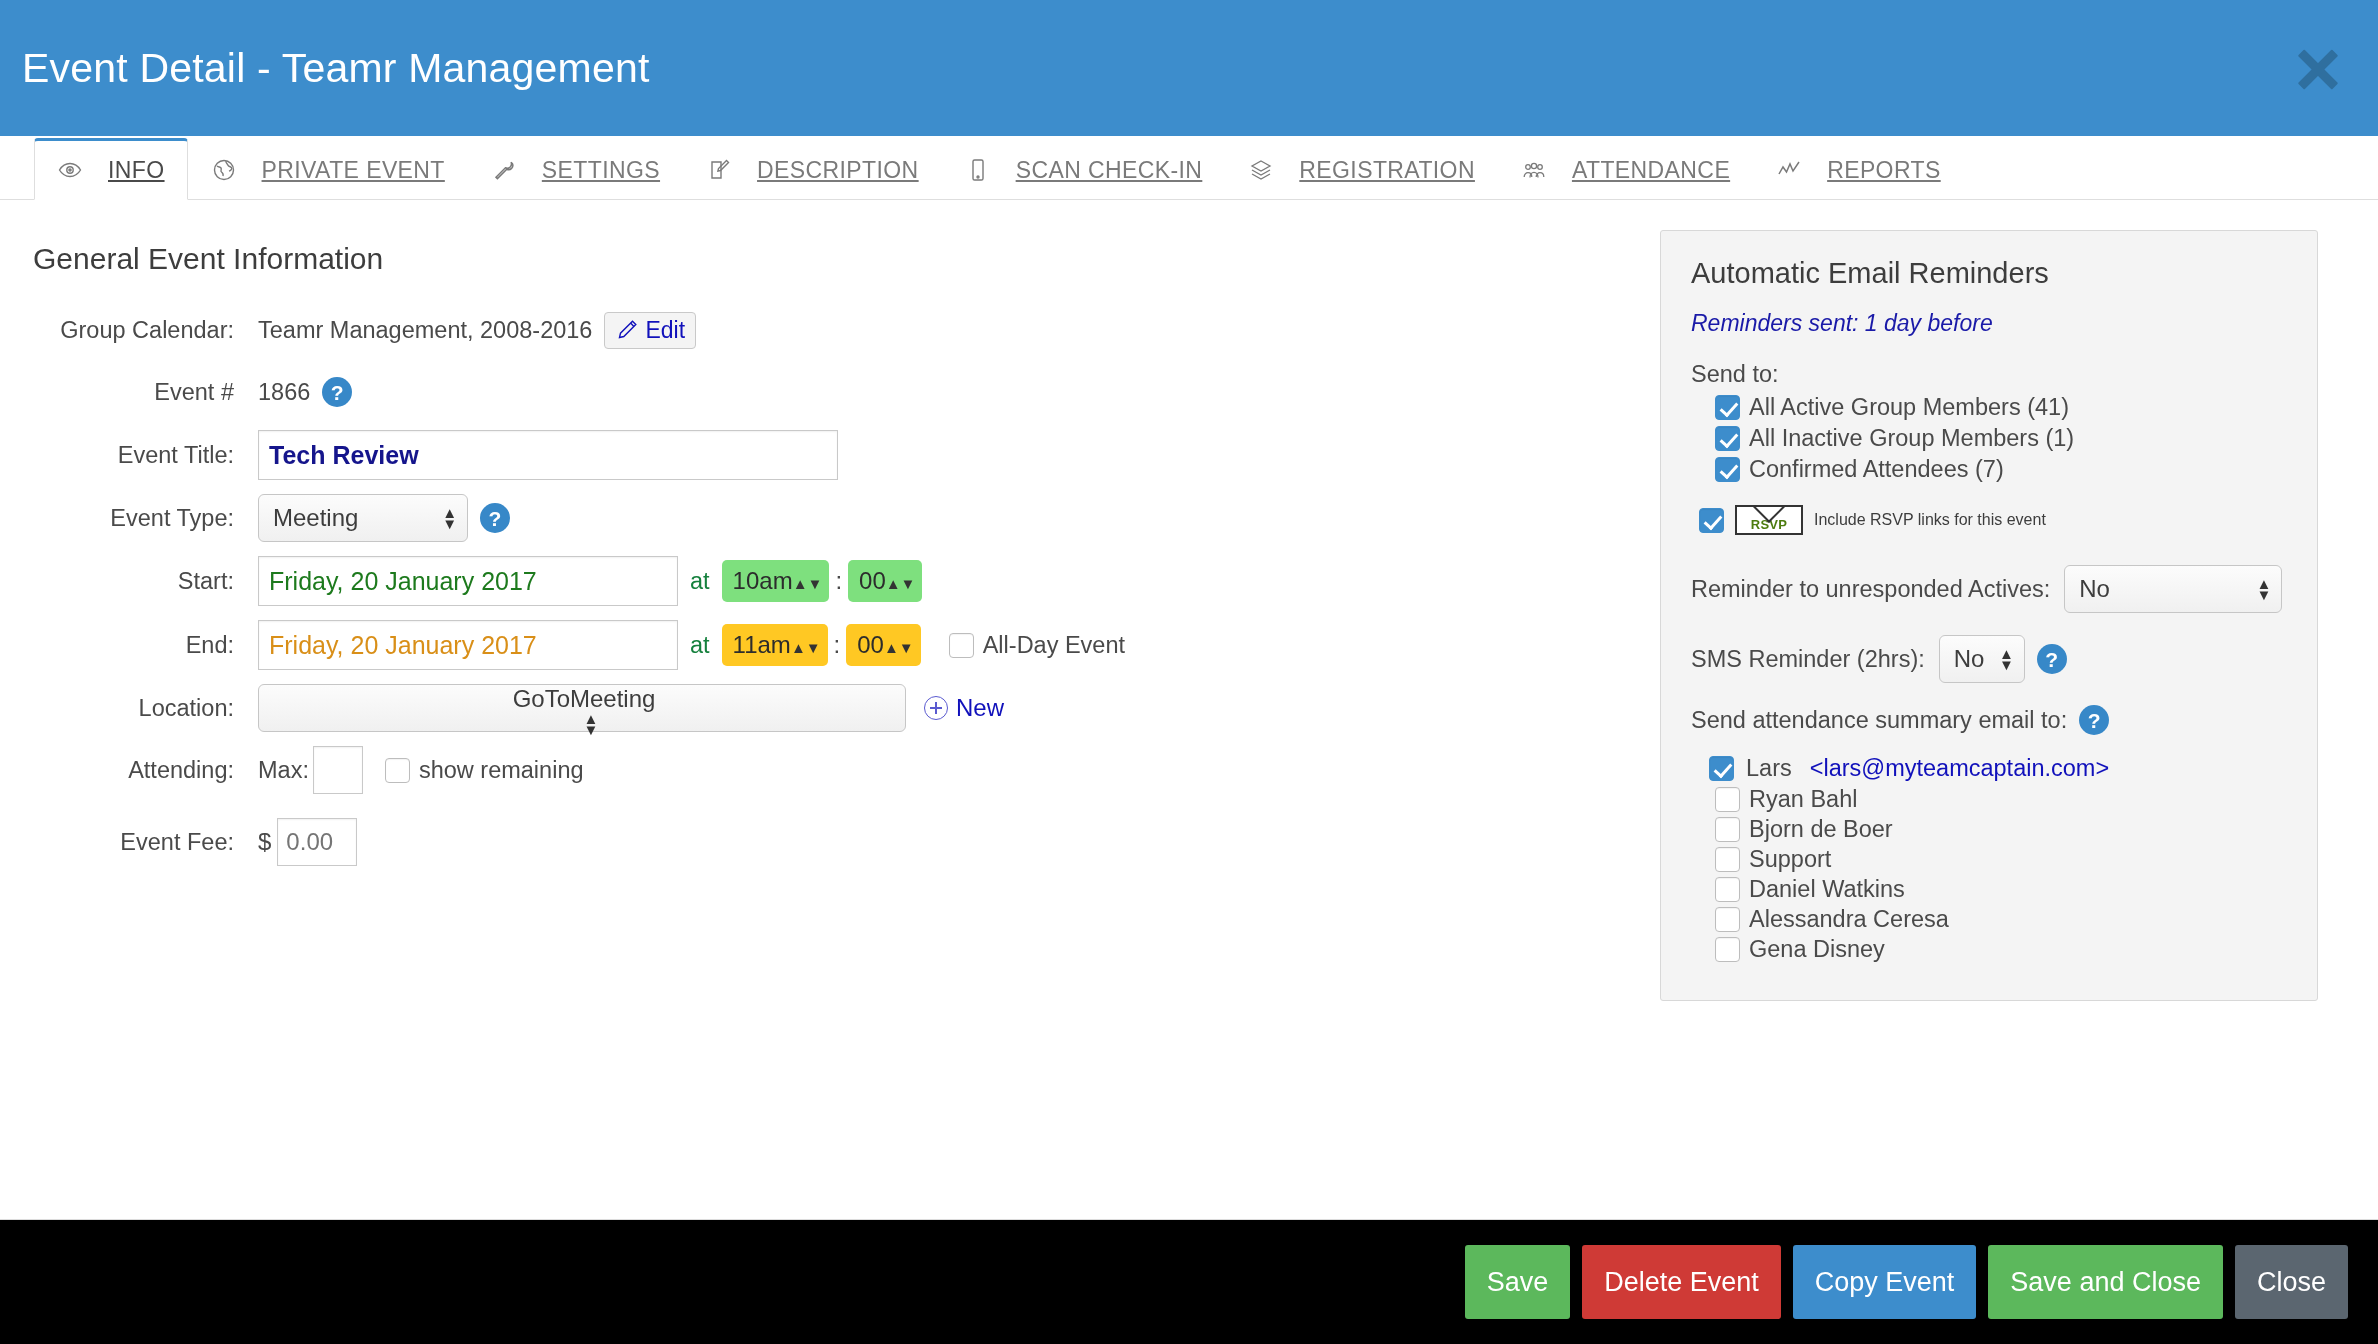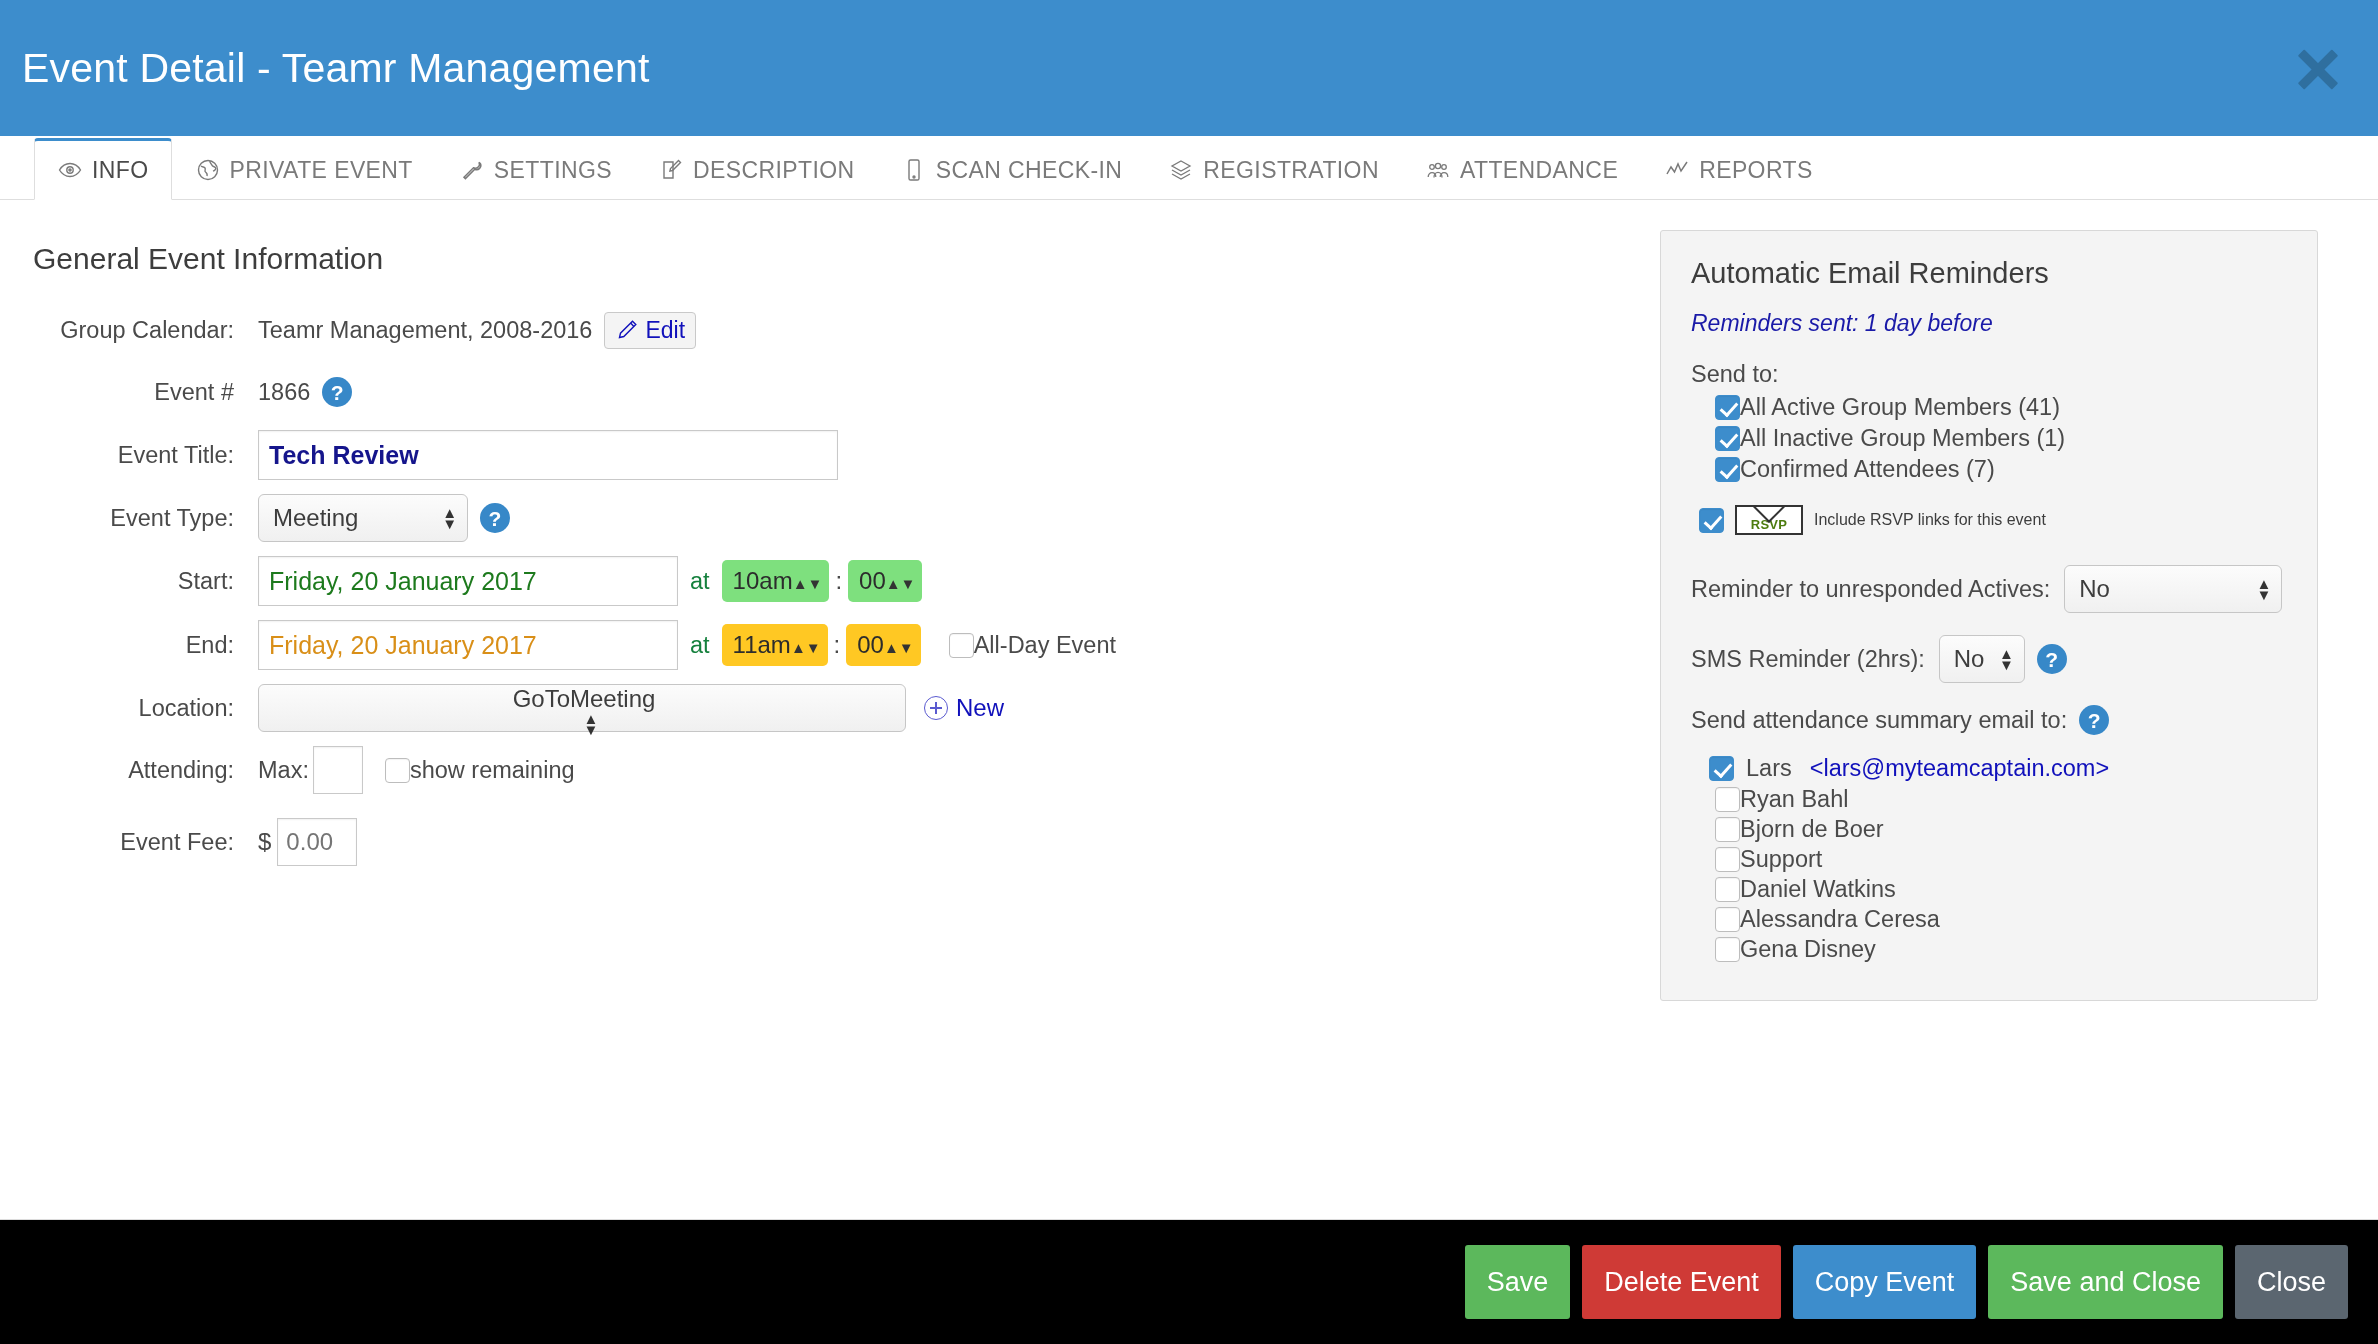--- a/index.html
+++ b/index.html
@@ -33,25 +33,25 @@
   .close-x:after { transform:rotate(-45deg); }
 
   
   .tabbar {
     height:64px; background:#ffffff;
     border-bottom:1px solid #dedede;
     display:flex; align-items:flex-end; padding-left:34px;
     position:relative;
   }
   .tab {
-    display:flex; align-items:center; gap:9px;
+    display:flex; align-items:center; gap:25px;
     font-size:23px; color:#7a7a7a; letter-spacing:.4px;
     padding:0 22px; height:62px; line-height:62px; white-space:nowrap;
     cursor:pointer; border:1px solid transparent; border-bottom:none;
-    position:relative; top:1px;
+    position:relative; top:1px;text-decoration:underline;
   }
   .tab.active {
     color:#4a4a4a; background:#fff;
     border:1px solid #dedede; border-bottom:1px solid #fff;
     border-top:3px solid #3d8dcc;
     border-radius:4px 4px 0 0;
   }
   .tab .ticon { display:inline-flex; width:26px; height:26px; align-items:center; justify-content:center; }
   .tab svg { display:block; }
 
@@ -135,21 +135,21 @@
     box-shadow:inset 0 1px 1px rgba(0,0,0,.05);
   }
   .cb.checked {
     background:#3d8dcc; border-color:#3d8dcc; position:relative;
   }
   .cb.checked:after{
     content:""; position:absolute; left:8px; top:3px;
     width:7px; height:14px; border:solid #fff; border-width:0 3px 3px 0;
     transform:rotate(42deg);
   }
-  .cb-row { display:inline-flex; align-items:center; gap:0; cursor:pointer; }
+  .cb-row { display:inline-flex; align-items:center; gap:9px; cursor:pointer; }
   .cb-row .lbl { font-size:23.5px; color:#4a4a4a; }
 
   .new-link {
     display:inline-flex; align-items:center; gap:8px;
     margin-left:18px; color:#1111bb; font-size:24px; cursor:pointer;
   }
   .plus-circ {
     width:24px; height:24px; border:1.6px solid #5a5ad0; border-radius:50%;
     position:relative; flex:none;
   }

